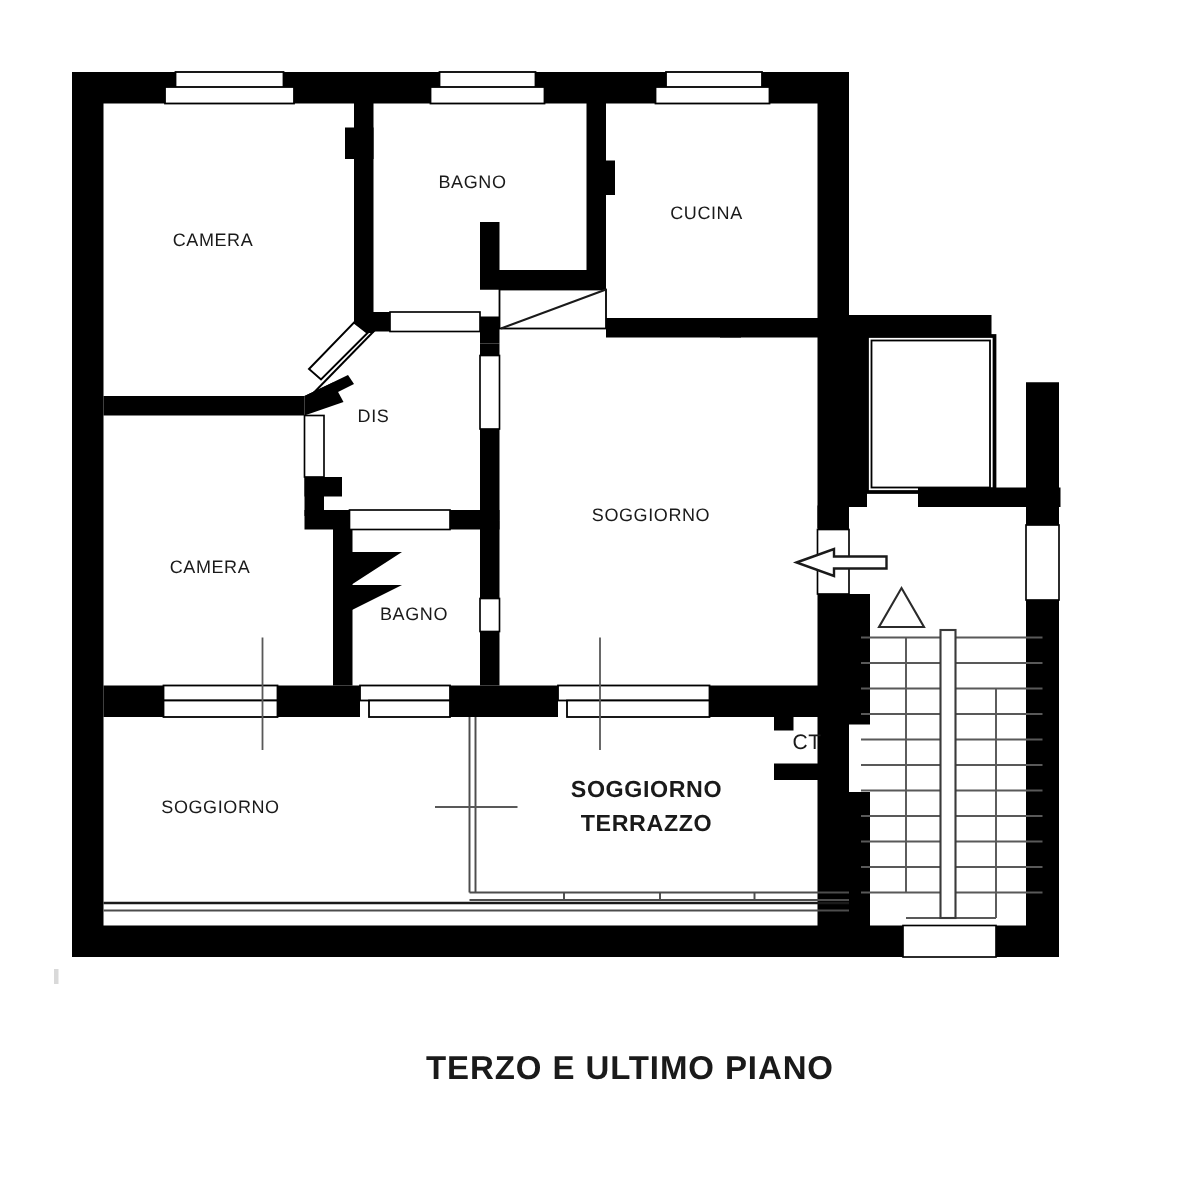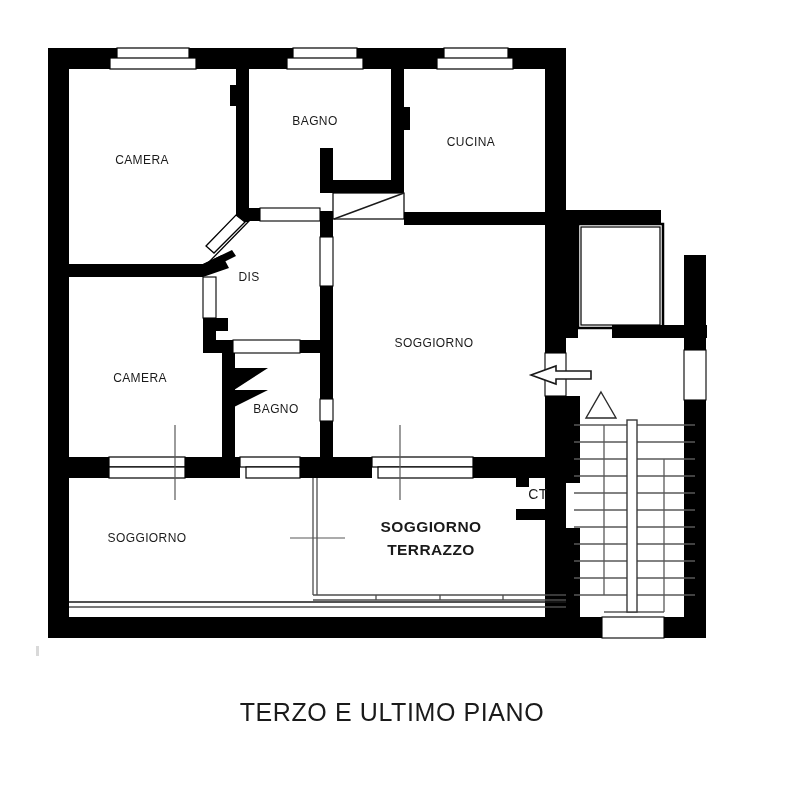--- a/index.html
+++ b/index.html
@@ -30,28 +30,29 @@
     color: #1a1a1a;
     white-space: nowrap;
     transform: translate(-50%, -50%);
     letter-spacing: 0.4px;
   }
   .rl-big    { font-size: 12px; font-weight: 400; }
   .rl-bold   { font-size: 15.5px; font-weight: 700; }
   .rl-small  { font-size: 14px;  font-weight: 400; }
   #caption {
     position: absolute;
-    left: 392px;
+    left: 420px;
     top: 712px;
     transform: translate(-50%, -50%);
-    font-size: 25px;
+    font-size: 22px;
     letter-spacing: 0.6px;
     color: #1a1a1a;
     font-family: "Liberation Sans", sans-serif;
     white-space: nowrap;
+    font-weight: bold;
   }
 </style>
 </head>
 <body>
 
 <div id="page">
 
   <svg id="plan" viewBox="0 0 800 788">
 
     <g fill="#000000" stroke="none">

